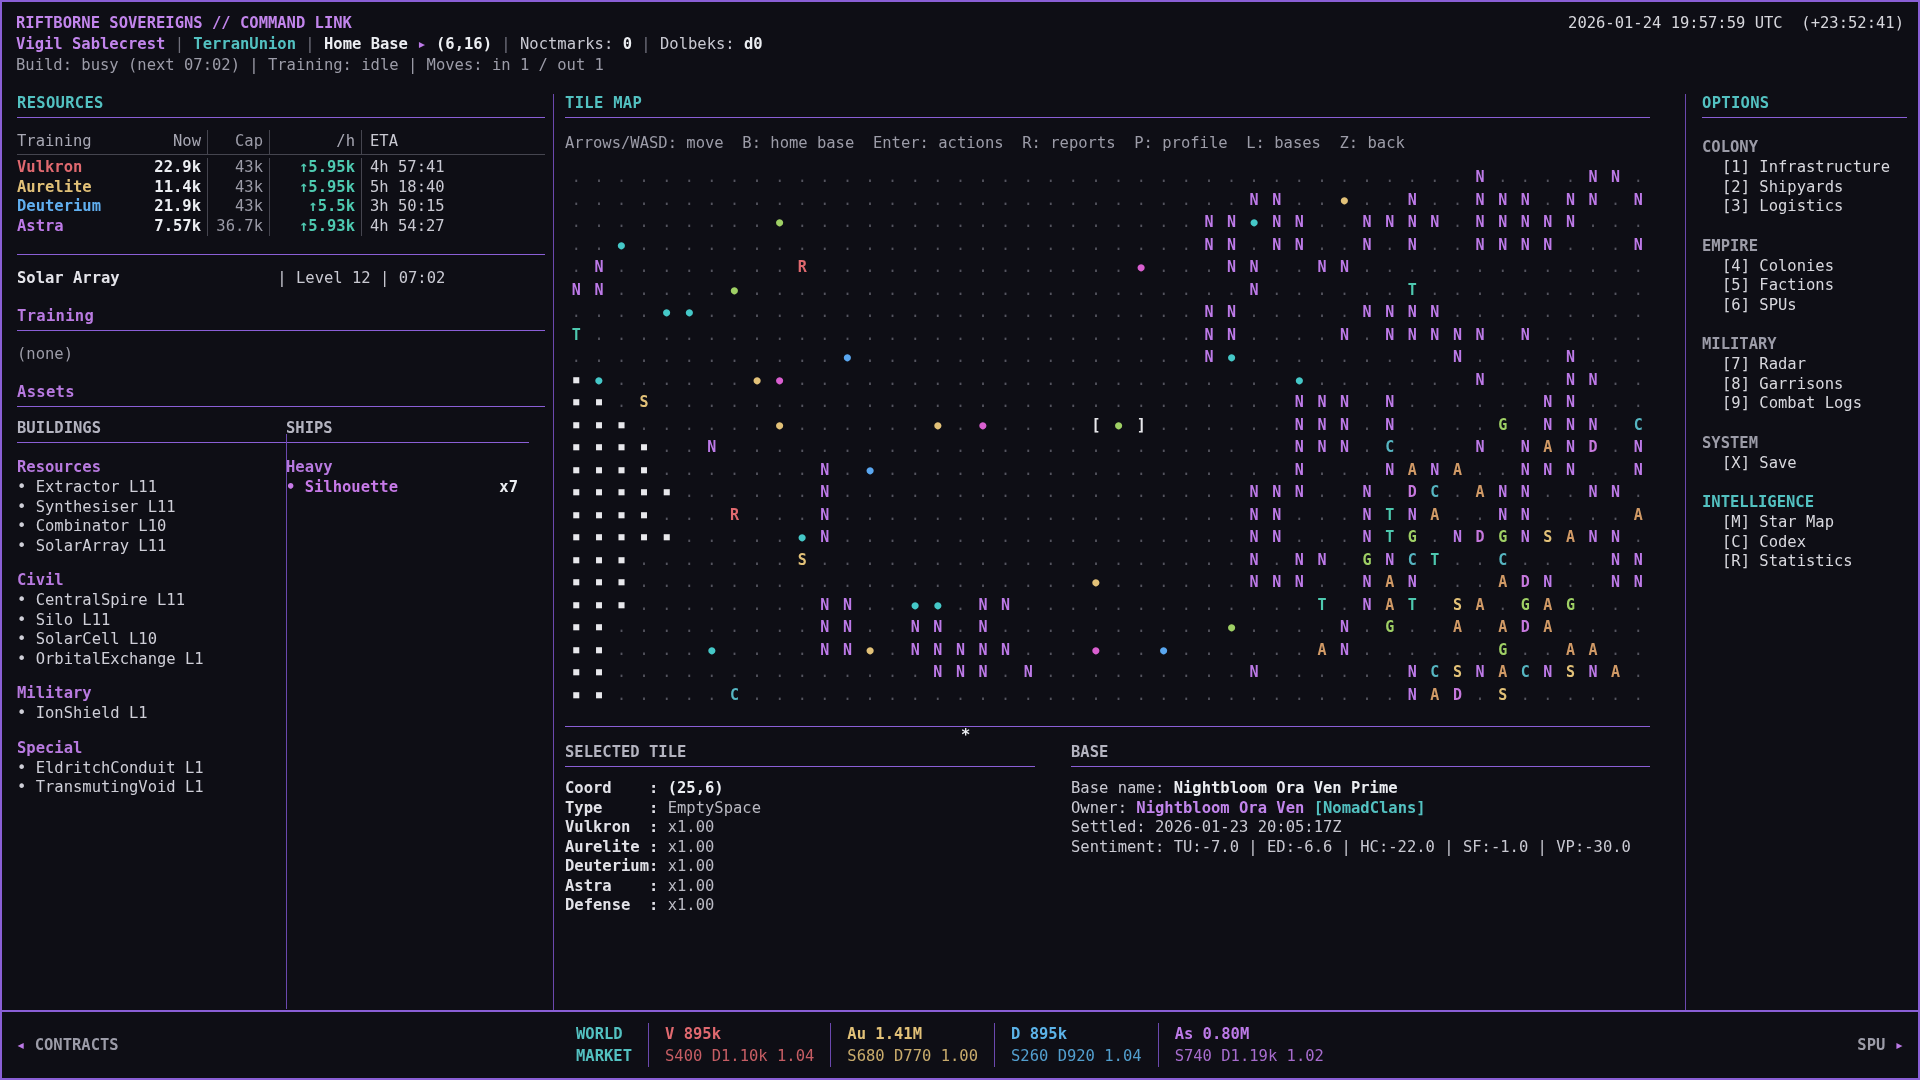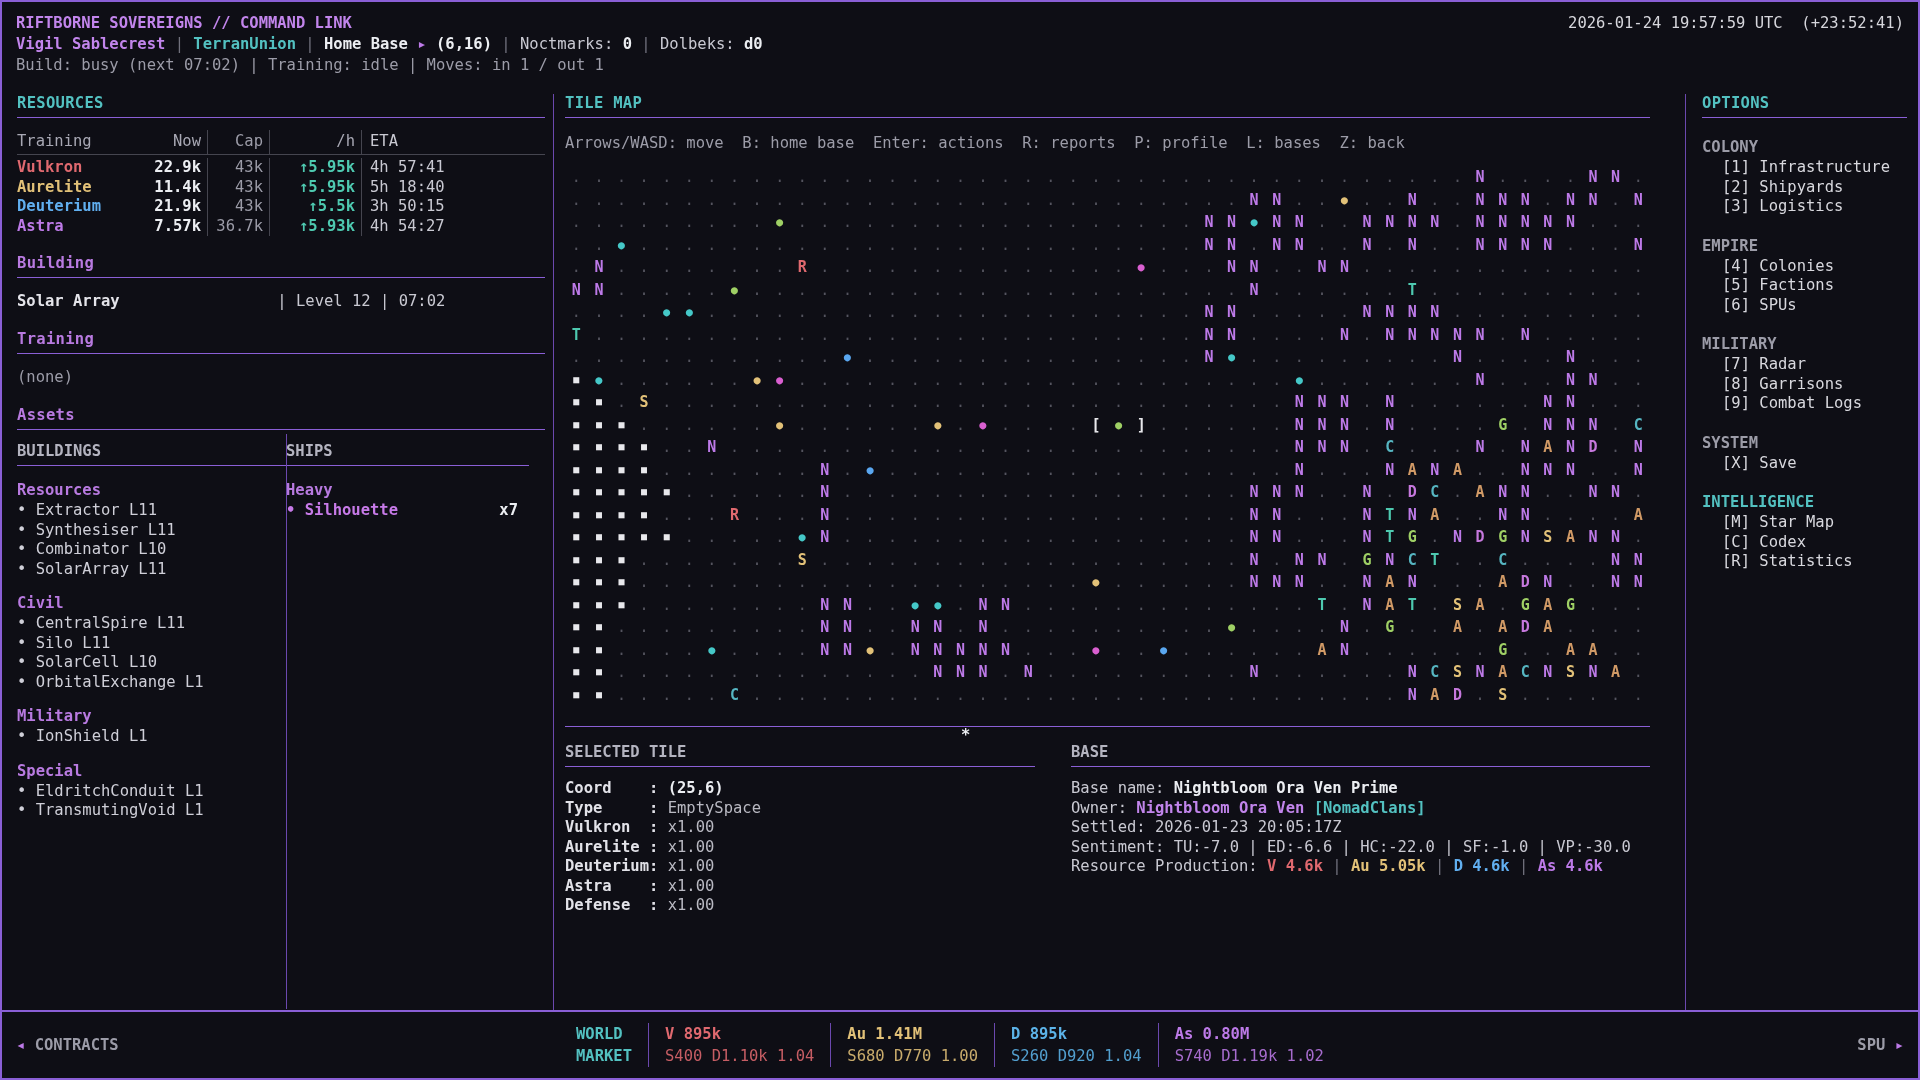--- a/index.html
+++ b/index.html
@@ -161,21 +161,20 @@
       <div class="rt-row">
         <span class="rt-name c-purple">Astra</span>
         <span class="rt-now">7.57k</span>
         <span class="rt-cap">36.7k</span>
         <span class="rt-rate">↑5.93k</span>
         <span class="rt-eta">4h 54:27</span>
       </div>
     </div>
 
     <div class="bsec">
-      <div class="sec-title-p">Building</div>
       <div class="uline"></div>
       <div class="bld-row">
         <span class="bld-name">Solar Array</span>
         <span class="bld-detail">| Level 12 | 07:02</span>
       </div>
     </div>
 
     <div class="bsec">
       <div class="sec-title-p">Training</div>
       <div class="uline"></div>
@@ -279,21 +278,20 @@
         </div>
       </div>
       <div class="base-panel">
         <div class="list-head">BASE</div>
         <div class="uline"></div>
         <div class="base-lines">
           <div class="bl"><span class="presv">Base name: </span><span class="bname">Nightbloom Ora Ven Prime</span></div>
           <div class="bl"><span class="presv">Owner: </span><span class="owner">Nightbloom Ora Ven</span><span class="clan presv"> [NomadClans]</span></div>
           <div class="bl">Settled: 2026-01-23 20:05:17Z</div>
           <div class="bl">Sentiment: TU:-7.0 | ED:-6.6 | HC:-22.0 | SF:-1.0 | VP:-30.0</div>
-          <div class="bl"><span class="presv">Resource Production: </span><span class="prod c-red">V 4.6k</span><span class="dimsep presv"> | </span><span class="prod c-yellow">Au 5.05k</span><span class="dimsep presv"> | </span><span class="prod c-blue">D 4.6k</span><span class="dimsep presv"> | </span><span class="prod c-purple">As 4.6k</span></div>
         </div>
       </div>
     </div>
   </div>
 
   <div class="opt-panel">
     <div class="sec-title">OPTIONS</div>
     <div class="uline"></div>
     <div class="opt-sec">
       <div class="opt-sec-title">COLONY</div>

